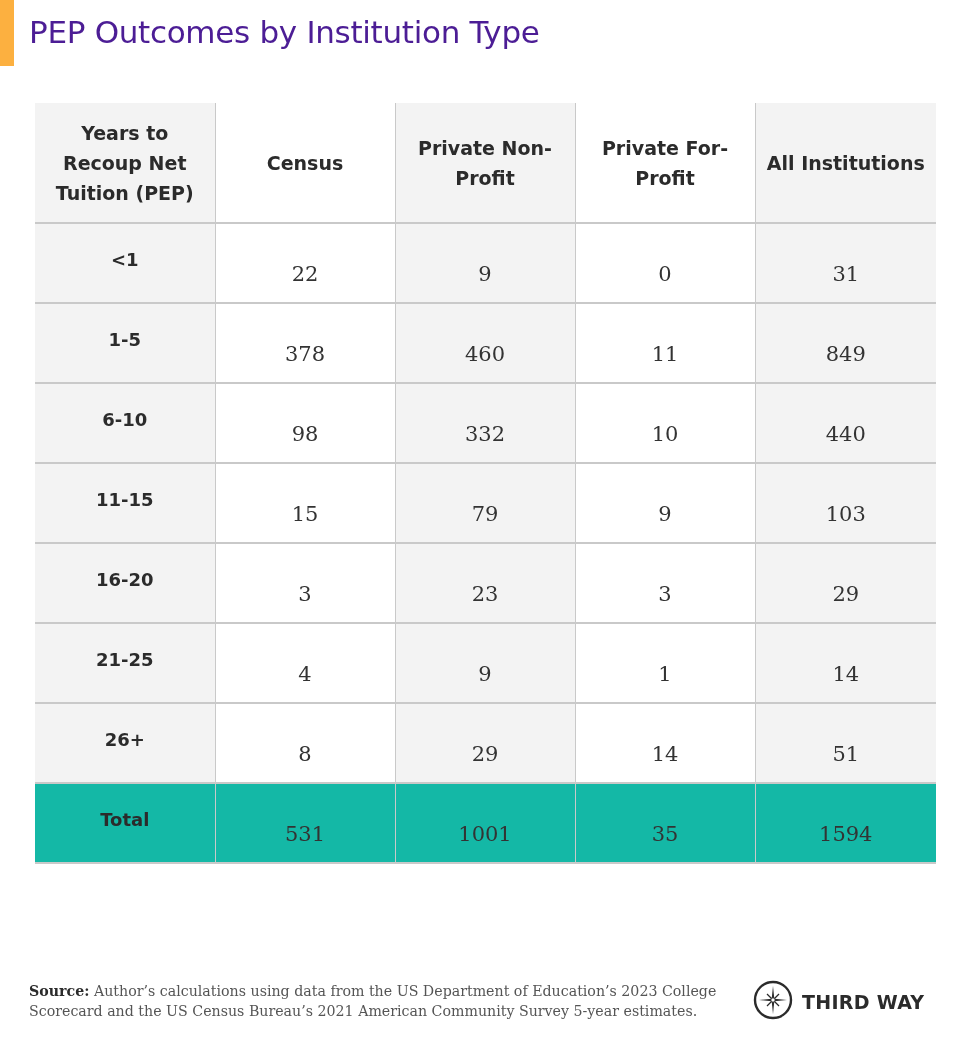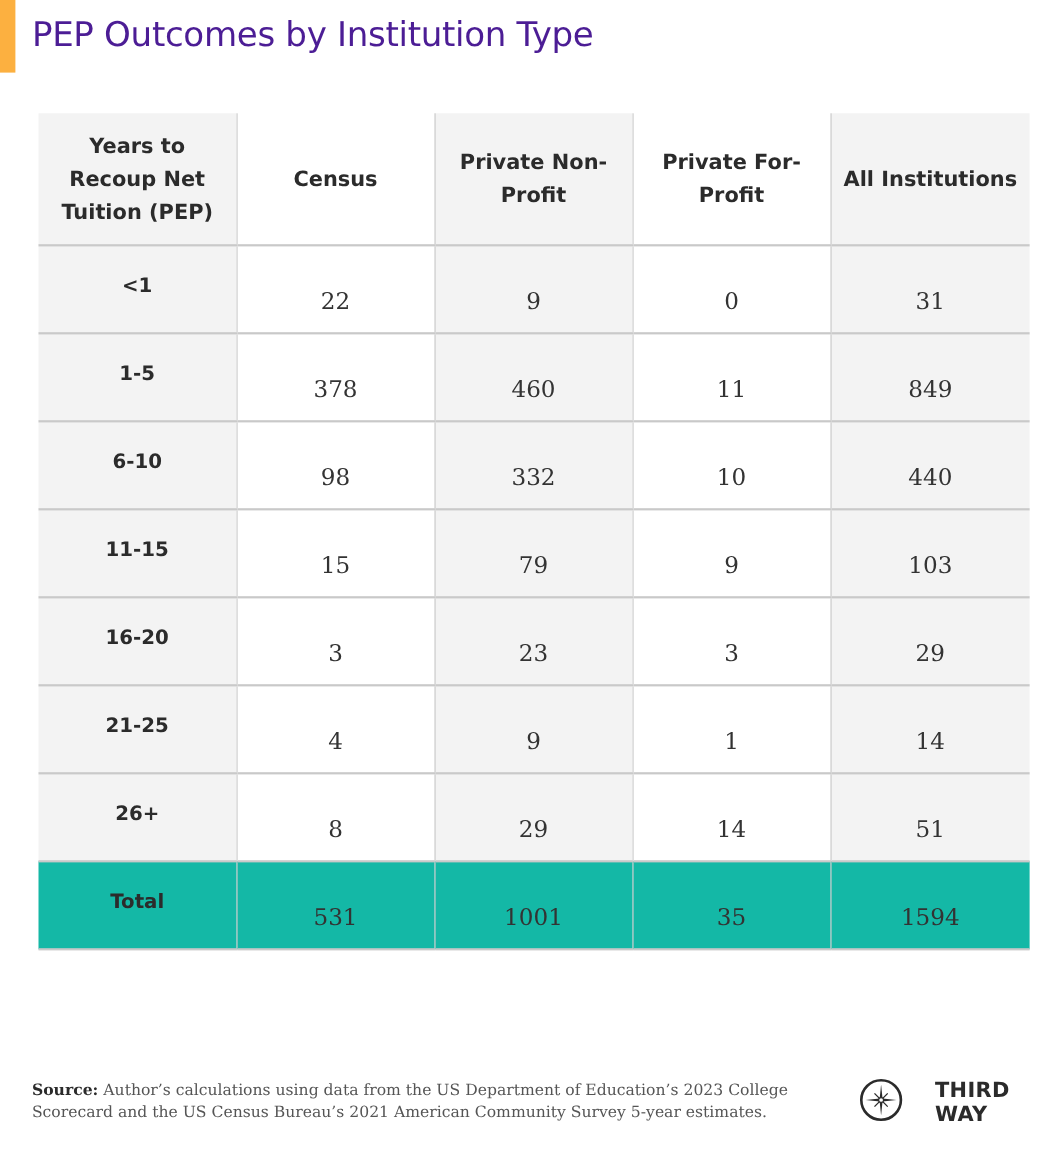--- a/index.html
+++ b/index.html
@@ -14,21 +14,21 @@
     table.pep th:last-child, table.pep td:last-child { border-right: none; }
     table.pep thead th { height: 120px; font-family: "DejaVu Sans", sans-serif; font-weight: bold; font-size: 19px; line-height: 30px; color: #2b2b2b; padding: 0 6px; }
     table.pep tbody td { height: 80px; font-family: "DejaVu Serif", serif; font-size: 21px; color: #333333; padding-top: 21px; }
     table.pep tbody td.rowhead { font-family: "DejaVu Sans", sans-serif; font-weight: bold; font-size: 18px; color: #2b2b2b; padding-top: 0; padding-bottom: 8px; }
     .c0, .c2, .c4 { background: #f3f3f3; }
     .c1, .c3 { background: #ffffff; }
     tr.total-row td { background: #14b8a6; }
     tr.total-row td { border-bottom: 2.5px solid #c9c9c9; }
     .source { position: absolute; left: 29px; top: 981px; width: 720px; font-family: "DejaVu Serif", serif; font-size: 14.2px; line-height: 20px; color: #555555; }
     .source b { color: #2b2b2b; }
-    .logo { position: absolute; left: 781px; top: 980px; display: flex; align-items: center; gap: 20px; }
+    .logo { position: absolute; left: 753px; top: 980px; display: flex; align-items: center; }
     .logo svg { width: 40px; height: 40px; }
     .logo-text { margin-left: 9px; font-family: "DejaVu Sans", sans-serif; font-weight: bold; font-size: 19px; letter-spacing: 0.3px; color: #2b2b2b; }
   </style>
 </head>
 <body>
 
 <div class="accent-bar"></div>
 <h1 class="title">PEP Outcomes by Institution Type</h1>
 
 <table class="pep">

